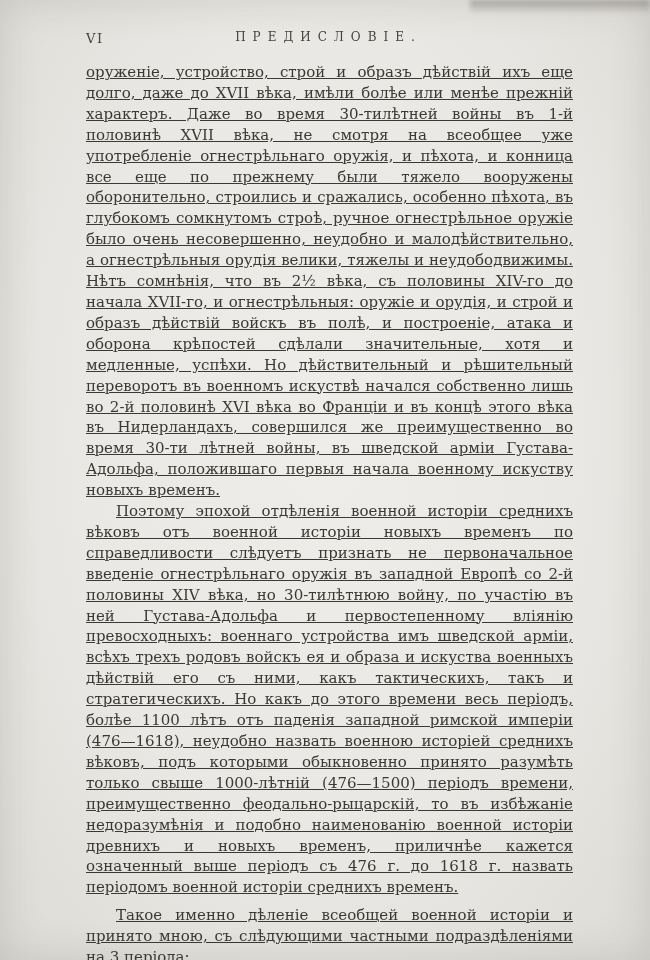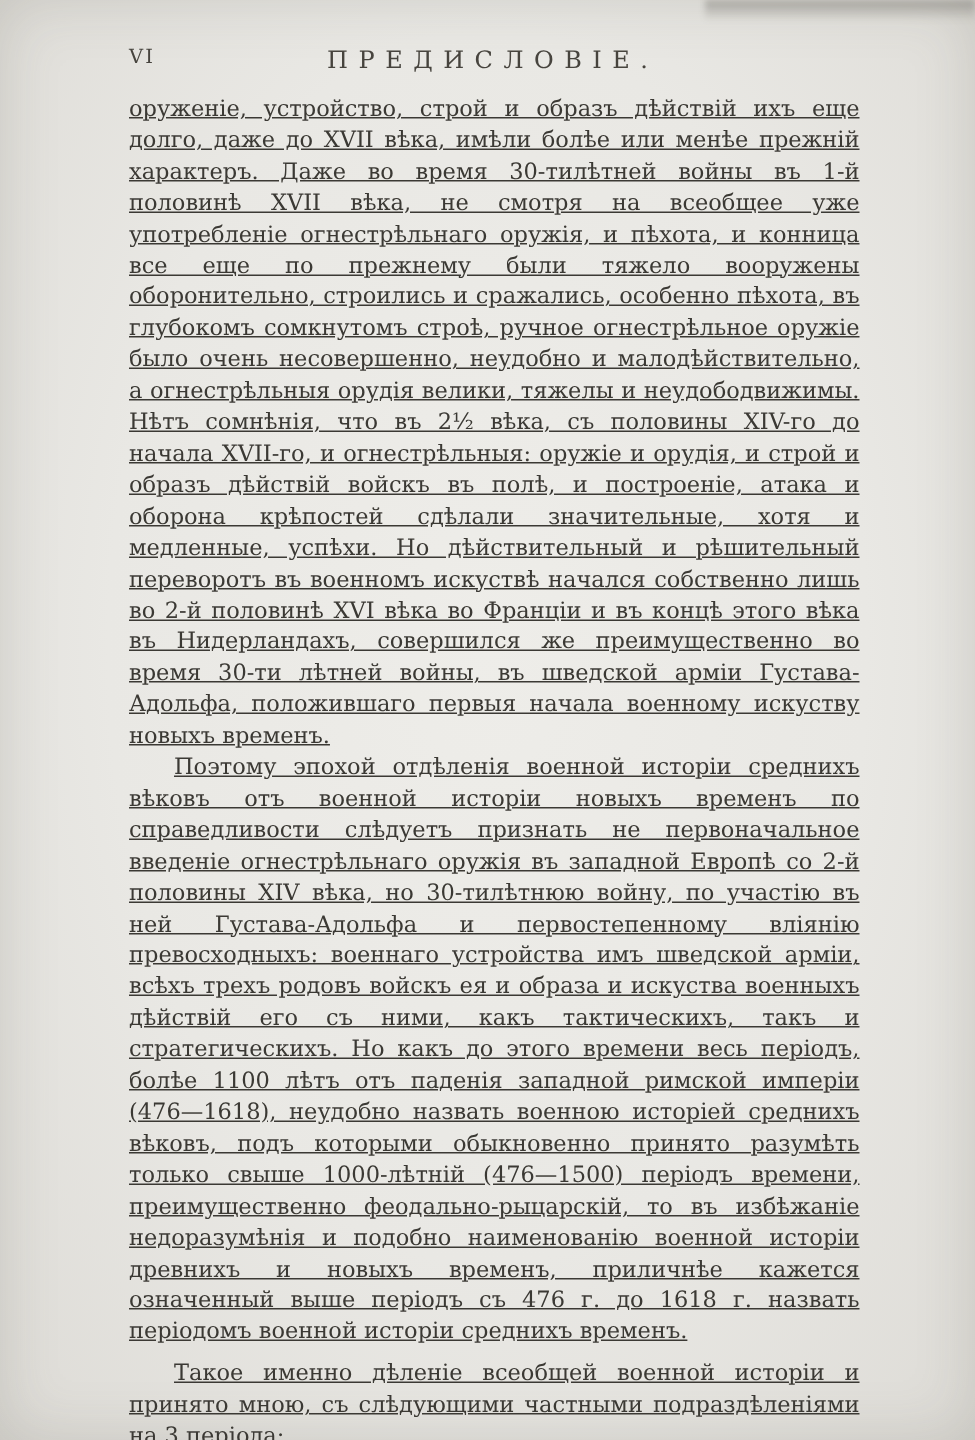--- a/index.html
+++ b/index.html
@@ -42,21 +42,21 @@
     position: absolute;
     left: 86px;
     top: 1px;
     font-size: 13px;
     letter-spacing: 1.5px;
     color: #47443e;
   }
   .running-title {
     display: block;
     text-align: center;
-    font-size: 16px;
+    font-size: 12px;
     letter-spacing: 7px;
     color: #47443e;
     padding-left: 7px; 
   }
   .text-block {
     position: absolute;
     top: 62px;
     left: 86px;
     width: 487px;
     text-align: justify;

